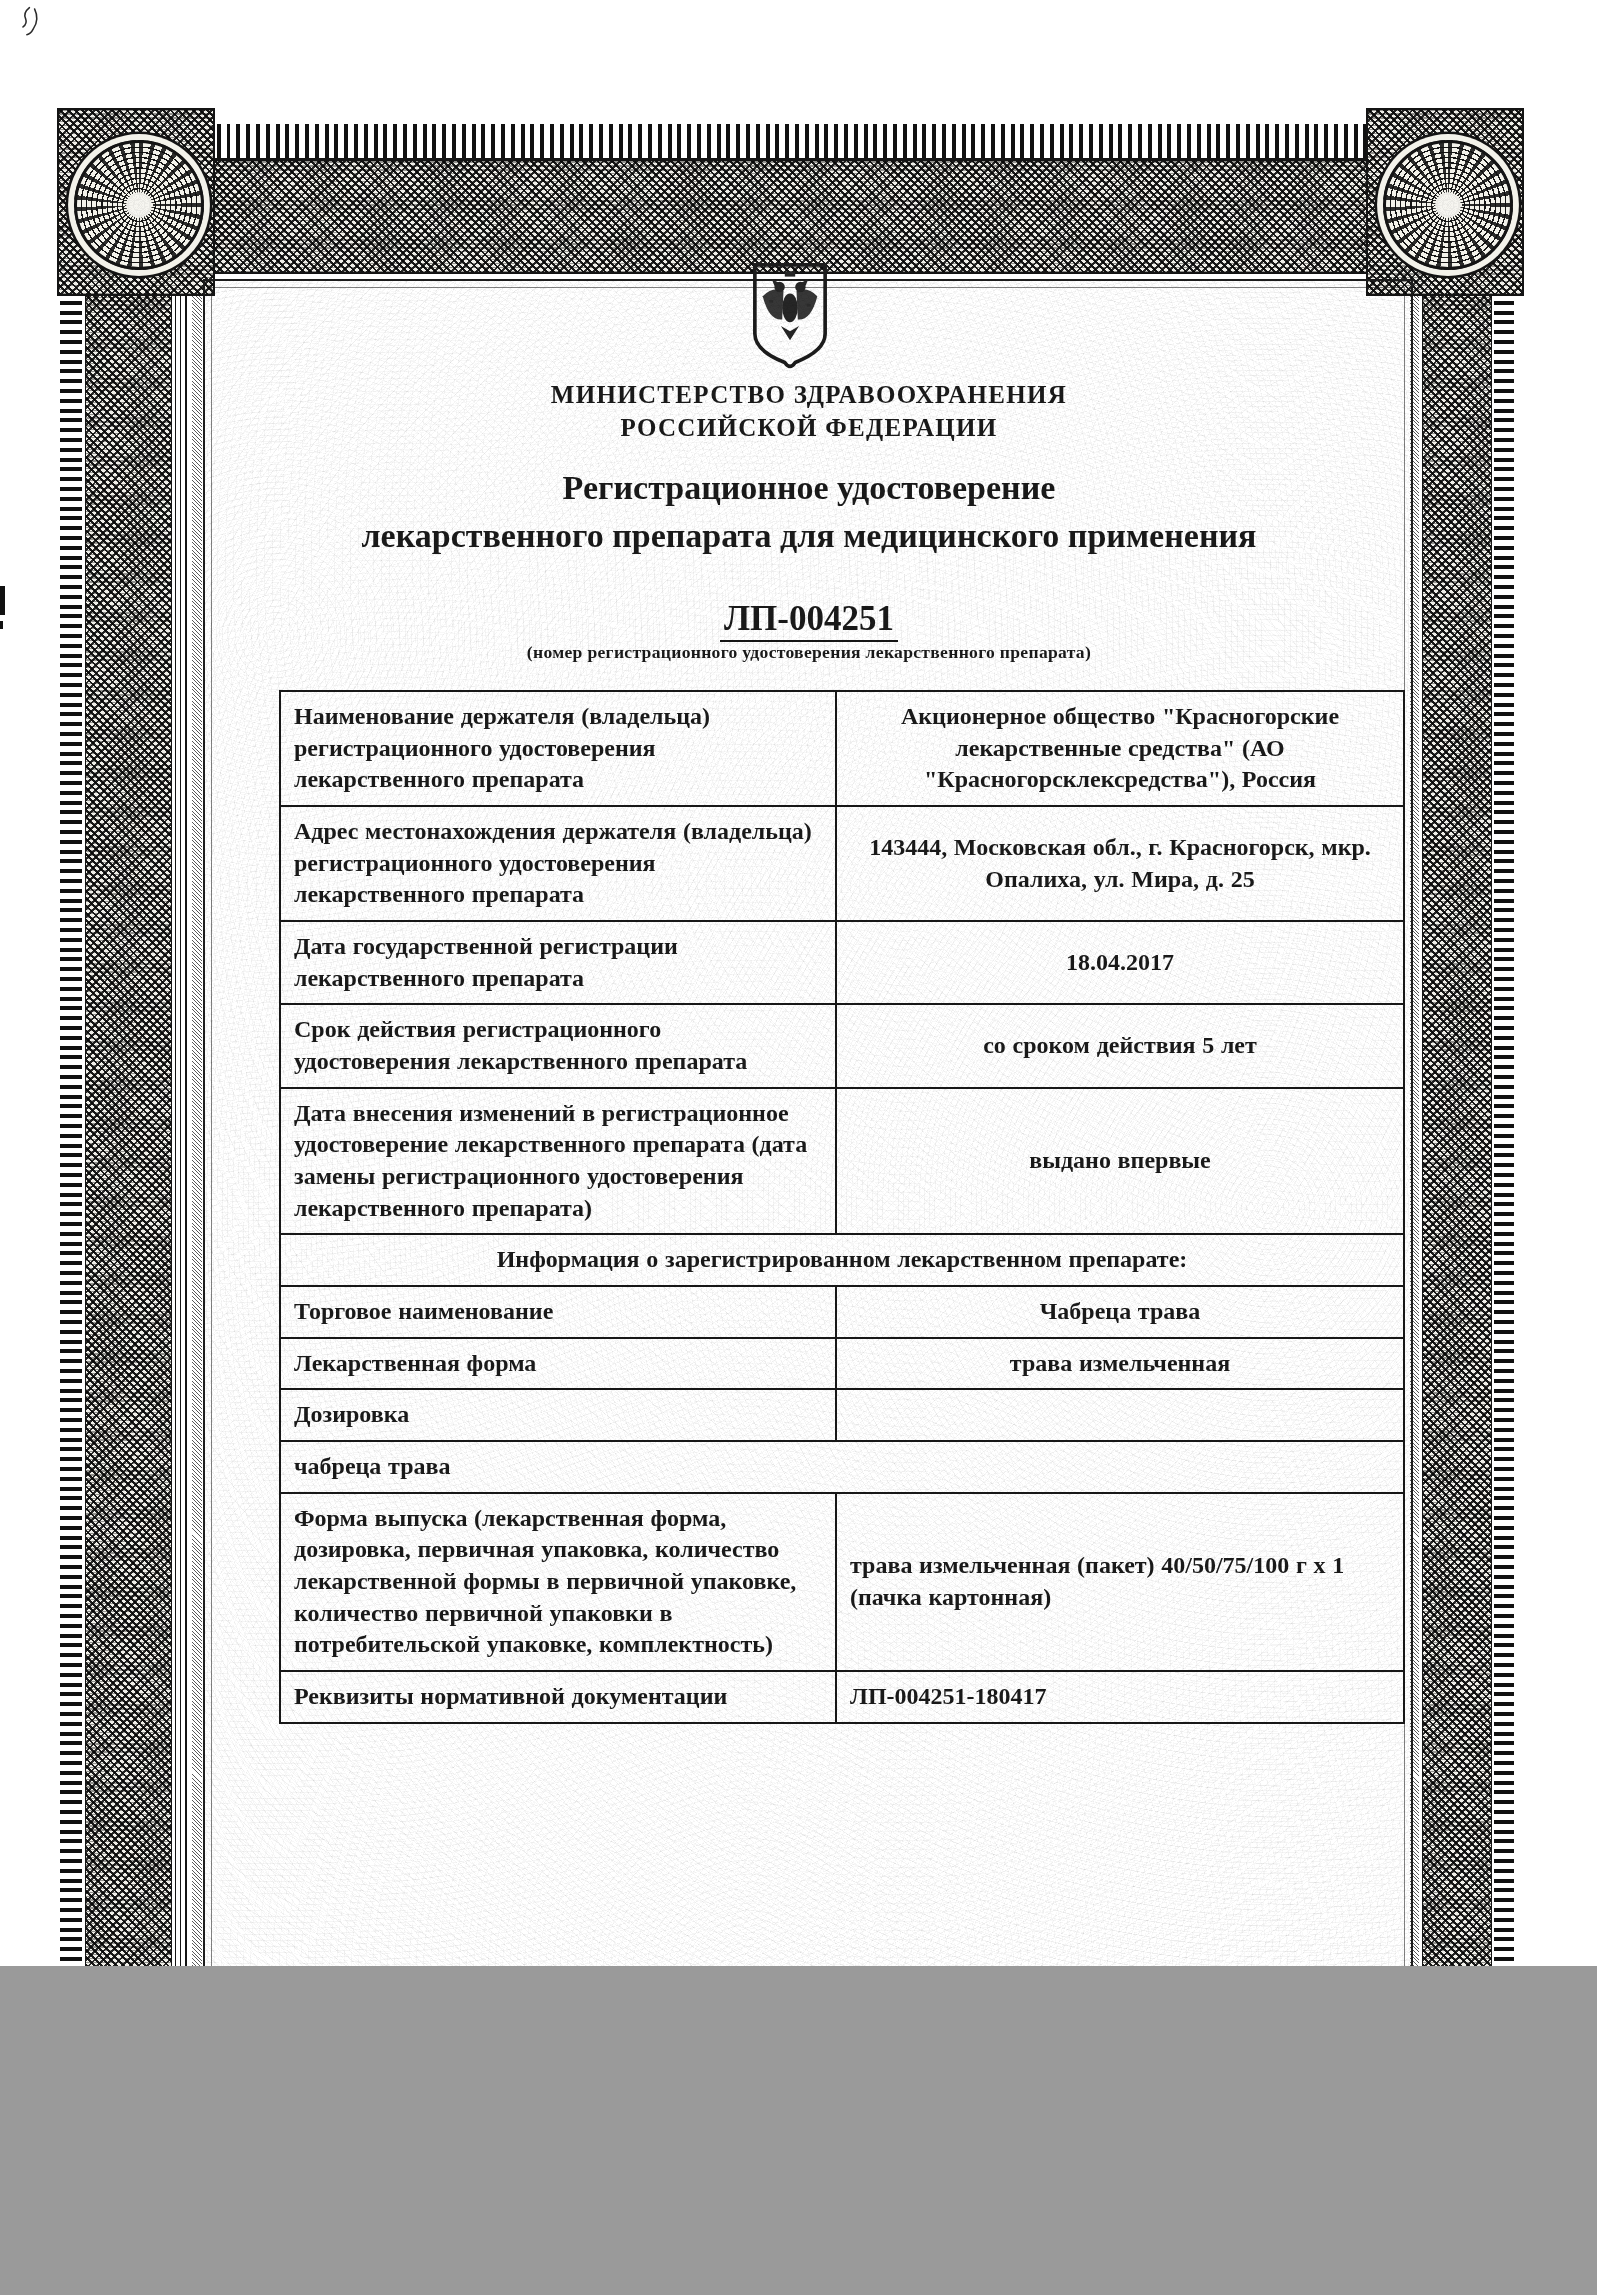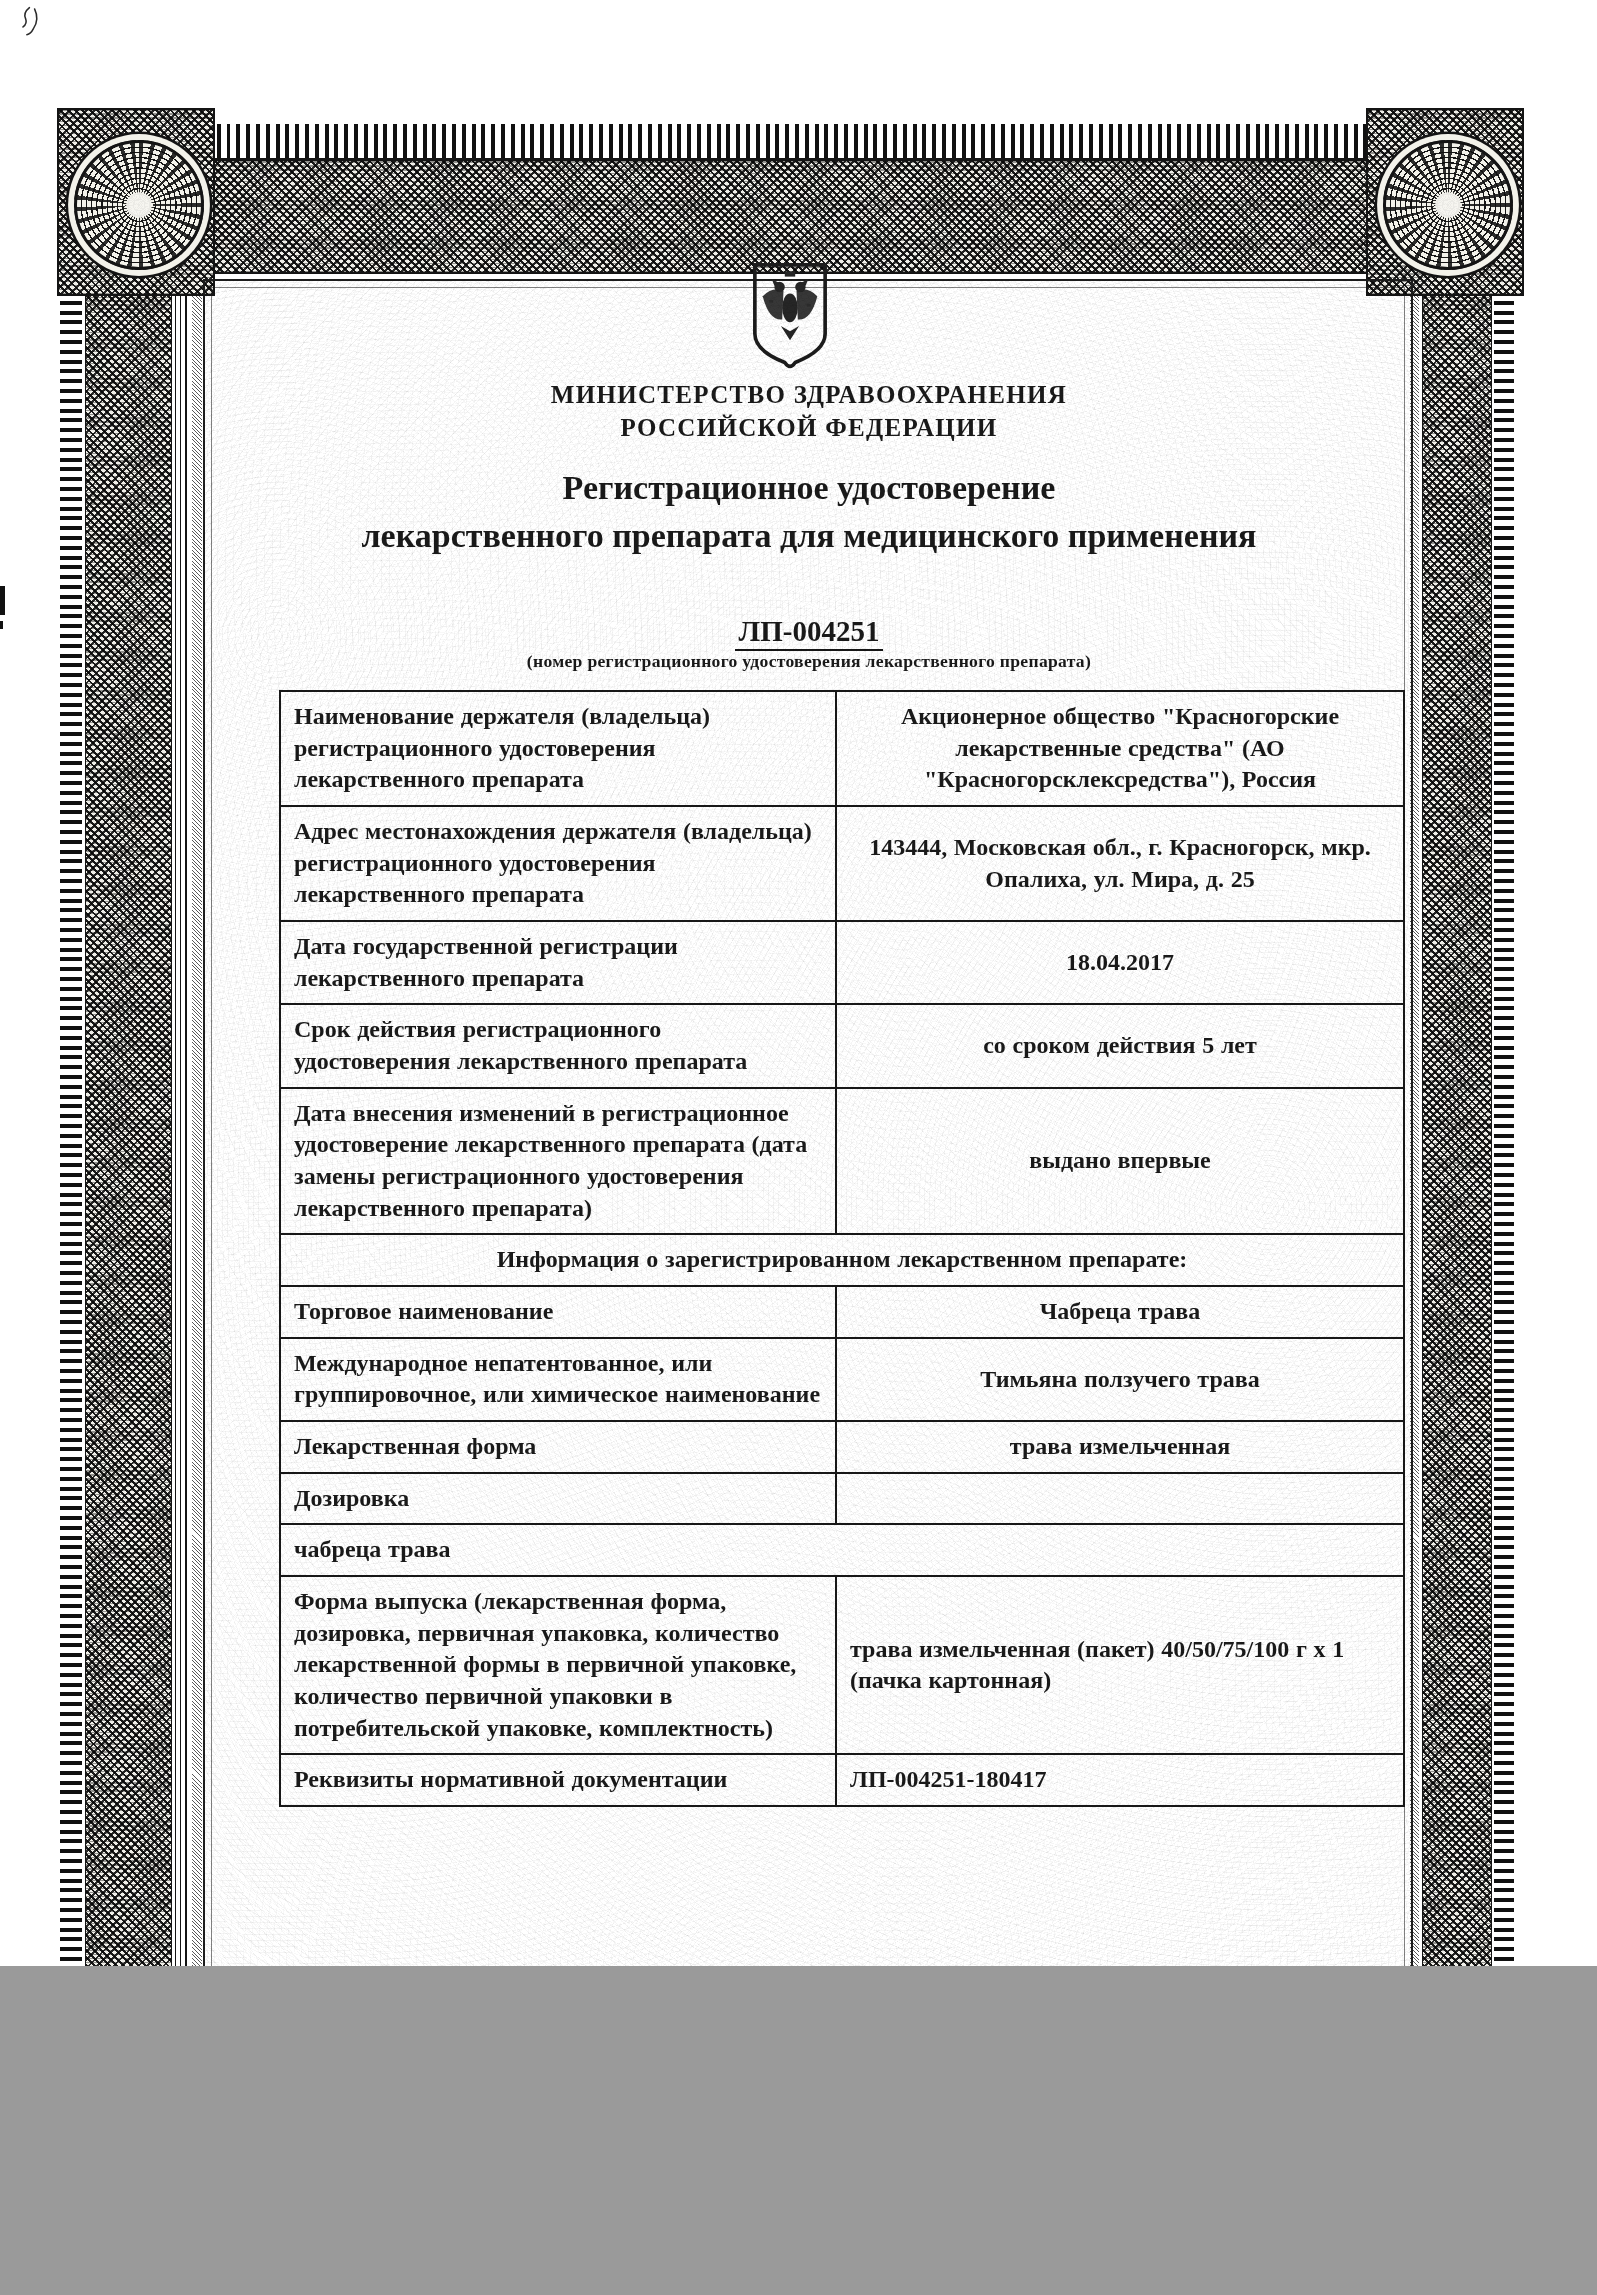--- a/index.html
+++ b/index.html
@@ -63,21 +63,21 @@
       repeating-radial-gradient(circle at 58% 34%, rgba(0,0,0,.05) 0 0.7px, transparent 0.7px 9px),
       repeating-radial-gradient(circle at 45% 95%, rgba(0,0,0,.05) 0 0.7px, transparent 0.7px 7.2px);
   }
   
   .emblem{position:absolute;left:747px;top:261px;}
   .ministry{position:absolute;left:205px;top:378px;width:1208px;text-align:center;
     font-weight:bold;font-size:25px;line-height:1.32;letter-spacing:1.3px;}
   .doc-title{position:absolute;left:222px;top:464px;width:1174px;text-align:center;
     font-weight:bold;font-size:34px;line-height:1.42;}
   .regnum-wrap{position:absolute;left:222px;top:599px;width:1174px;text-align:center;}
-  .regnum{display:inline-block;font-weight:bold;font-size:29px;border-bottom:2.6px solid #161616;padding:0 3.9px 1.3px;margin-top:16px;}
+  .regnum{display:inline-block;font-weight:bold;font-size:35px;border-bottom:2.6px solid #161616;padding:0 3.9px 1.3px;}
   .regnum-caption{margin-top:0;font-size:17.6px;font-weight:bold;letter-spacing:0.3px;}
   
   table.cert{position:absolute;left:279px;top:690px;width:1126px;border-collapse:collapse;table-layout:fixed;}
   table.cert td{border:2.6px solid #181818;vertical-align:middle;
     font-weight:bold;font-size:24px;line-height:1.32;padding:9px 13px;box-sizing:border-box;
     word-spacing:0.7px;}
   td.label-cell{width:556px;text-align:left;}
   td.value-cell{text-align:center;}
   td.value-cell.left{text-align:left;}
   td.section-cell{text-align:center;border-top:4.6px double #181818;border-bottom:4.6px double #181818;padding:7.8px 13px;}
@@ -189,24 +189,20 @@
           <td class="value-cell">выдано впервые</td>
         </tr>
         <tr>
           <td colspan="2" class="section-cell">Информация о зарегистрированном лекарственном препарате:</td>
         </tr>
         <tr>
           <td class="label-cell">Торговое наименование</td>
           <td class="value-cell">Чабреца трава</td>
         </tr>
         <tr>
-          <td class="label-cell">Международное непатентованное, или группировочное, или химическое наименование</td>
-          <td class="value-cell">Тимьяна ползучего трава</td>
-        </tr>
-        <tr>
           <td class="label-cell">Лекарственная форма</td>
           <td class="value-cell">трава измельченная</td>
         </tr>
         <tr>
           <td class="label-cell">Дозировка</td>
           <td class="value-cell"></td>
         </tr>
         <tr>
           <td colspan="2" class="full-cell">чабреца трава</td>
         </tr>

